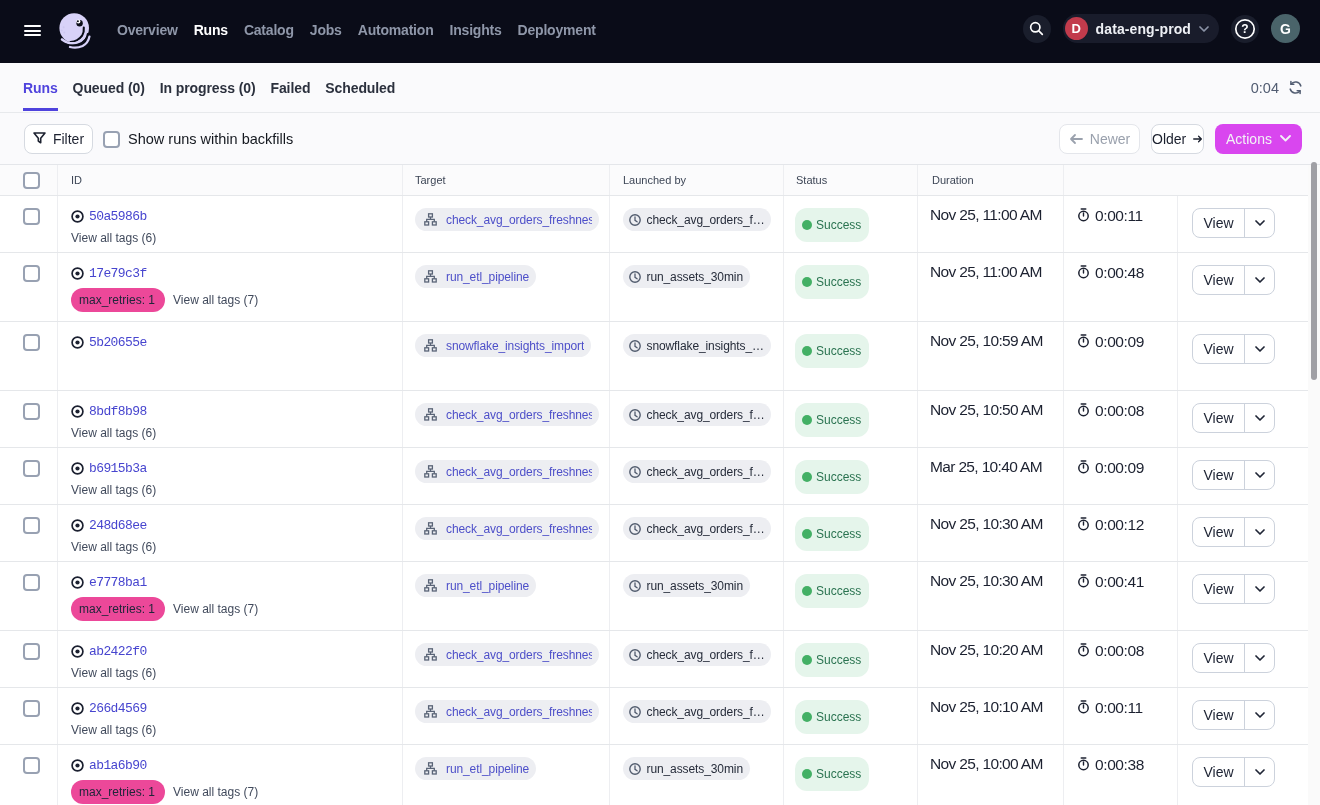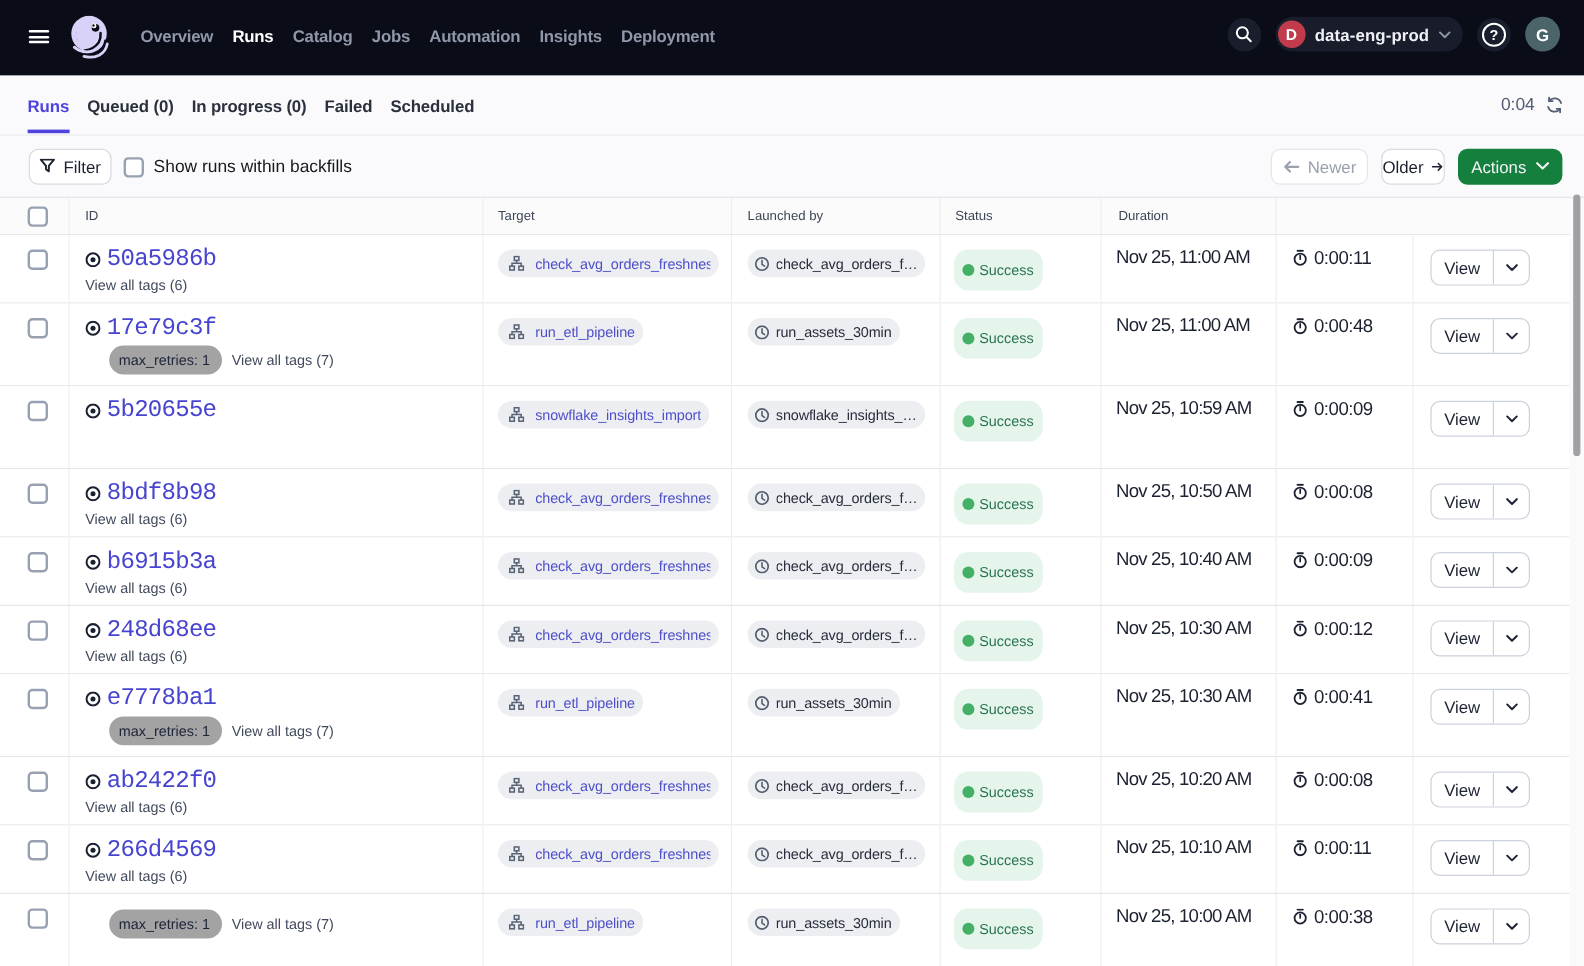--- a/index.html
+++ b/index.html
@@ -31,40 +31,40 @@
 
 .filterrow { height:51px; background:#fafafc; display:flex; align-items:center; padding:0 18px 0 24px; }
 .btn { height:30px; border:1px solid #d6dae1; border-radius:8px; background:#fff; display:inline-flex; align-items:center; justify-content:center; font-size:14px; font-weight:500; color:#1d2230; }
 .filterbtn { width:69px; gap:7px; }
 .cb { width:17px; height:17px; border:2px solid #98a1b2; border-radius:4px; background:#fff; }
 .filterrow .cb { margin-left:10px; margin-top:2px; }
 .cblabel { margin-left:8px; font-size:14.5px; font-weight:500; color:#14181f; }
 .frright { margin-left:auto; display:flex; align-items:center; gap:11px; }
 .newerbtn { width:81px; border-color:#e4e6eb; color:#9aa1ad; gap:7px; font-weight:500; }
 .olderbtn { width:53px; gap:7px; color:#1b202e; }
-.actionsbtn { width:87px; height:30px; background:#15803d; border-radius:8px; color:#f2f3f6; font-size:14px; font-weight:500; display:inline-flex; align-items:center; justify-content:center; gap:8px; }
+.actionsbtn { width:87px; height:30px; background:#d946ef; border-radius:8px; color:#f2f3f6; font-size:14px; font-weight:500; display:inline-flex; align-items:center; justify-content:center; gap:8px; }
 
 
 .tablewrap { position:relative; width:1320px; border-top:1px solid #e4e6ea; background:#fff; }
 .tbl { width:1308px; }
 .trow { display:grid; grid-template-columns:58px 345px 207px 174px 134px 146px 114px 130px; border-bottom:1px solid #e5e7ea; background:#fff; }
 .trow > div { border-right:1px solid #edeef1; position:relative; }
 .trow > div:last-child { border-right:none; }
 .thead { height:31px; background:#fbfbfc; }
 .thead > div { font-size:11px; font-weight:500; color:#3d4656; display:flex; align-items:center; }
 .r57 { height:57px; }
 .r69 { height:69px; }
 .cbcell { padding:12px 0 0 23px; }
 .thead .cbcell { padding:0 0 0 23px; align-items:center; display:flex; }
 .idcell { padding:9px 12px 0 13px; }
 .idline { display:flex; align-items:center; gap:5px; height:22px; }
-.runid { font-family:"Liberation Mono", monospace; font-size:20px; letter-spacing:-0.6px; color:#4745cf; }
+.runid { font-family:"Liberation Mono", monospace; font-size:13px; letter-spacing:-0.6px; color:#4745cf; }
 .tagline { margin-top:3px; font-size:12px; color:#414a5c; line-height:16px; }
 .tagline2 { margin-top:4px; display:flex; align-items:center; gap:8px; font-size:12px; color:#414a5c; }
-.minipill { height:24px; background:#a3a3a3; border-radius:12px; display:inline-flex; align-items:center; padding:0 10px 0 8px; gap:5px; font-size:12px; color:#20263a;margin-left:20px; }
+.minipill { height:24px; background:#ec4899; border-radius:12px; display:inline-flex; align-items:center; padding:0 10px 0 8px; gap:5px; font-size:12px; color:#20263a; }
 .pillcell { padding:12px 11px 0 12px; }
 .pill { height:23px; max-width:184px; background:#edeef2; border-radius:12px; display:inline-flex; align-items:center; padding:0 7px 0 9px; gap:9px; overflow:hidden; white-space:nowrap; }
 .pill .ptxt { font-size:12px; letter-spacing:-0.1px; overflow:hidden; white-space:nowrap; }
 .pill svg { flex:none; }
 .tpill .ptxt { color:#4d4fc9; }
 .lpill { max-width:148px; padding-left:5.5px; gap:6px; }
 .lpill .ptxt { color:#262c3a; }
 .statuscell { padding:12px 0 0 11px; }
 .spill { height:34px; background:#e5f5eb; border-radius:12px; display:inline-flex; align-items:center; padding:0 8px 0 7px; gap:4px; }
 .sdot { width:10px; height:10px; border-radius:50%; background:#43b065; }
@@ -436,21 +436,21 @@
             <svg width="12" height="12" viewBox="0 0 12 12">
               <circle cx="6" cy="6" r="5.2" fill="none" stroke="#525c6e" stroke-width="1.4"></circle>
               <path d="M6 3 V6.3 L8.1 7.8" fill="none" stroke="#525c6e" stroke-width="1.3" stroke-linecap="round"></path>
             </svg>
             <span class="ptxt">check_avg_orders_f…</span>
           </span></div>
         <div class="statuscell"><span class="spill">
             <span class="sdot"></span>
             <span class="stxt">Success</span>
           </span></div>
-        <div class="datecell">Nov 25, 10:40 AM</div>
+        <div class="datecell">Mar 25, 10:40 AM</div>
         <div class="durcell">
           <svg width="13" height="14" viewBox="0 0 13 14">
             <line x1="4.3" y1="1" x2="8.7" y2="1" stroke="#1c2130" stroke-width="1.6" stroke-linecap="round"></line>
             <circle cx="6.5" cy="8" r="4.7" fill="none" stroke="#1c2130" stroke-width="1.5"></circle>
             <line x1="6.5" y1="8" x2="6.5" y2="4.9" stroke="#1c2130" stroke-width="1.4" stroke-linecap="round"></line>
           </svg>
           <span>0:00:09</span>
         </div>
         <div class="viewcell"><div class="viewbtn">
             <div class="vleft">View</div>
@@ -672,20 +672,27 @@
                 <path d="M1 1 L5 5 L9 1" fill="none" stroke="#202636" stroke-width="1.7" stroke-linecap="round" stroke-linejoin="round"></path>
               </svg>
             </div>
           </div></div>
       </div>
       <div class="trow r69">
         <div class="cbcell">
           <div class="cb"></div>
         </div>
         <div class="idcell">
+          <div class="idline">
+            <svg width="13" height="13" viewBox="0 0 13 13">
+              <circle cx="6.5" cy="6.5" r="5.4" fill="none" stroke="#1b2030" stroke-width="1.7"></circle>
+              <circle cx="6.5" cy="6.5" r="2.1" fill="#1b2030"></circle>
+            </svg>
+            <span class="runid">ab1a6b90</span>
+          </div>
           <div class="tagline2">
             <span class="minipill">
               <span>max_retries: 1</span>
             </span>
             <span>View all tags (7)</span>
           </div>
         </div>
         <div class="pillcell"><span class="pill tpill">
             <svg width="13" height="13" viewBox="0 0 13 13">
               <rect x="4.6" y="0.8" w="3.8" height="3.2" width="3.8" fill="none" stroke="#5a6477" stroke-width="1.3"></rect>

